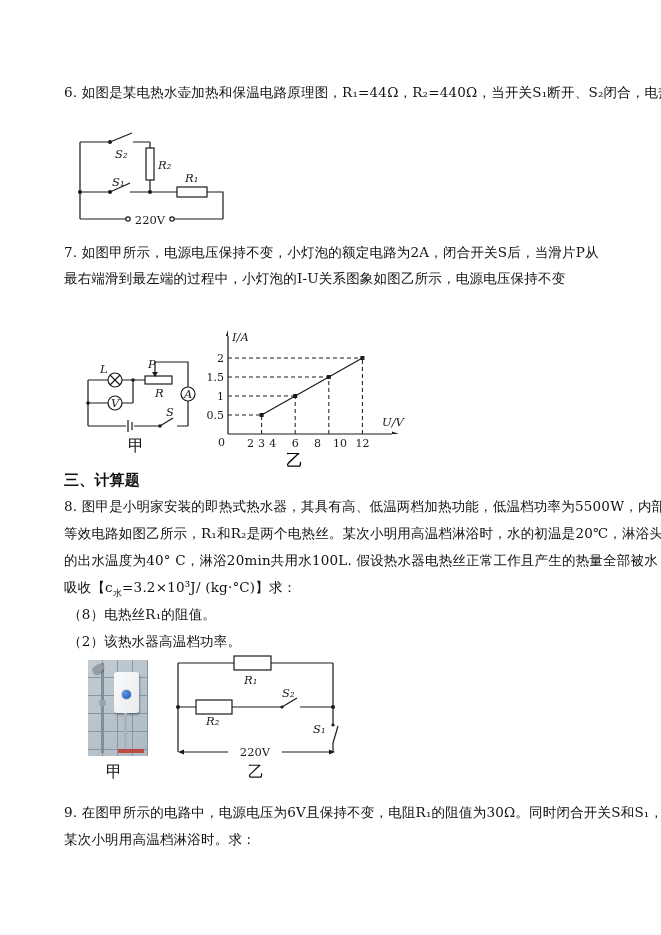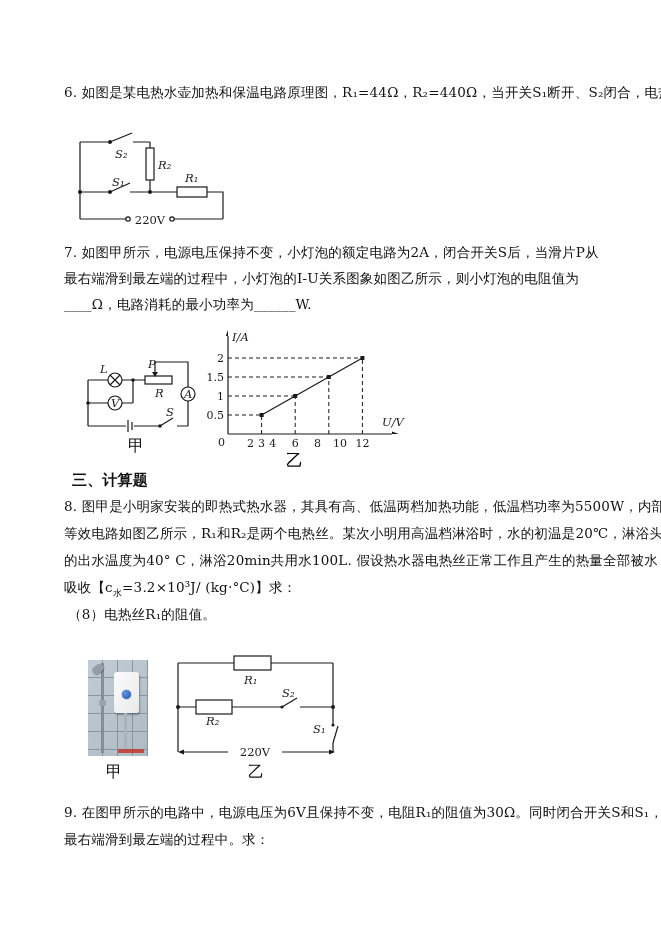--- a/index.html
+++ b/index.html
@@ -1,19 +1,19 @@
 <!DOCTYPE html>
 <html><head>
 <meta charset="utf-8">
 <style>
   html,body{margin:0;padding:0;background:#fff;}
   #page{position:relative;width:661px;height:935px;background:#fff;overflow:hidden;
         font-family:"DejaVu Serif","Liberation Serif",serif;color:#111;}
   .tl{position:absolute;font-size:13.5px;line-height:17px;white-space:nowrap;letter-spacing:.2px;}
-  .heading{font-weight:bold;font-size:15px;margin-left:8px;}
+  .heading{font-weight:bold;font-size:15px;}
   .cap{position:absolute;font-size:16px;}
   .subchar{font-size:9px;vertical-align:-4px;}
   svg{position:absolute;overflow:visible;}
   .w{stroke:#1a1a1a;stroke-width:1.2;fill:none;}
   .box{stroke:#1a1a1a;stroke-width:1.2;fill:#fff;}
   .dot{fill:#1a1a1a;}
   .lbl{font-size:11.5px;fill:#1a1a1a;}
   .lbl-i{font-size:11.5px;fill:#1a1a1a;font-style:italic;}
   .dash{stroke:#1a1a1a;stroke-width:1;stroke-dasharray:4 3;fill:none;}
   .plot{fill:none;stroke:#1a1a1a;stroke-width:1.2;}
@@ -53,22 +53,21 @@
     <circle class="w" cx="62" cy="89" r="2.2"></circle>
     <circle class="w" cx="106" cy="89" r="2.2"></circle>
     <text class="lbl-i" x="49" y="28">S₂</text>
     <text class="lbl-i" x="46" y="56">S₁</text>
     <text class="lbl-i" x="92" y="39">R₂</text>
     <text class="lbl-i" x="119" y="52">R₁</text>
     <text class="lbl" x="84" y="94" text-anchor="middle" font-size="12.5">220V</text>
   </svg>
 
   <div class="tl" style="left:64px;top:244px">7. 如图甲所示，电源电压保持不变，小灯泡的额定电路为2A，闭合开关S后，当滑片P从</div>
-  <div class="tl" style="left:64px;top:270px">最右端滑到最左端的过程中，小灯泡的I-U关系图象如图乙所示，则小灯泡的电阻值为</div>
-  <div class="tl" style="left:64px;top:296px">____Ω，电路消耗的最小功率为______W.</div>
+  <div class="tl" style="left:64px;top:270px">最右端滑到最左端的过程中，小灯泡的I-U关系图象如图乙所示，电源电压保持不变</div>
 
   <svg style="left:82px;top:352px" width="135" height="108" viewBox="0 0 135 108">
     <path class="w" d="M6 28 H26 M40 28 H63 M6 28 V74 M6 51 H26 M40 51 H51 M51 51 V28 M73 24 V10 H106 V35 M106 49 V74 M6 74 H44 M52 74 H78 M95 74 H106"></path>
     <circle class="w" cx="33" cy="28" r="7"></circle>
     <path class="w" d="M28 23 L38 33 M38 23 L28 33"></path>
     <circle class="w" cx="33" cy="51" r="7"></circle>
     <circle class="w" cx="106" cy="42" r="7"></circle>
     <rect class="box" x="63" y="24" width="27" height="8"></rect>
     <path class="dot" d="M70 20 L76 20 L73 25 Z"></path>
     <line class="w" x1="46" y1="68" x2="46" y2="80"></line>
@@ -120,20 +119,21 @@
       <text x="14" y="32" text-anchor="end" class="tick">2</text>
     </svg>
 
   <div class="tl heading" style="left:64px;top:472px">三、计算题</div>
 
   <div class="tl" style="left:64px;top:498px">8. 图甲是小明家安装的即热式热水器，其具有高、低温两档加热功能，低温档功率为5500W，内部</div>
   <div class="tl" style="left:64px;top:525px">等效电路如图乙所示，R₁和R₂是两个电热丝。某次小明用高温档淋浴时，水的初温是20℃，淋浴头</div>
   <div class="tl" style="left:64px;top:552px">的出水温度为40° C，淋浴20min共用水100L. 假设热水器电热丝正常工作且产生的热量全部被水</div>
   <div class="tl" style="left:64px;top:579px"><span>吸收【c</span><span class="subchar">水</span><span>=3.2×10³J/ (kg·°C)】求：</span></div>
   <div class="tl" style="left:68px;top:606px">（8）电热丝R₁的阻值。</div>
+  <div class="tl" style="left:68px;top:633px">（2）该热水器高温档功率。</div>
 
   <div class="photo">
     <div class="pipe"></div>
     <div class="head"></div>
     <div class="rail-knob"></div>
     <div class="heater">
       <div class="dial"></div>
       <div class="hpipe"></div>
     </div>
     <div class="redmark"></div>
@@ -155,15 +155,15 @@
     <path class="dot" d="M159 96.5 L159 101.5 L165 99 Z"></path>
     <text class="lbl-i" x="74" y="31">R₁</text>
     <text class="lbl-i" x="36" y="72">R₂</text>
     <text class="lbl-i" x="112" y="44">S₂</text>
     <text class="lbl-i" x="143" y="80">S₁</text>
     <text class="lbl" x="85" y="103" text-anchor="middle" font-size="11.5">220V</text>
   </svg>
   <div class="cap" style="left:248px;top:762px">乙</div>
 
   <div class="tl" style="left:64px;top:804px">9. 在图甲所示的电路中，电源电压为6V且保持不变，电阻R₁的阻值为30Ω。同时闭合开关S和S₁，</div>
-  <div class="tl" style="left:64px;top:831px">最右端滑到最左端的过程中。求：</div>
+  <div class="tl" style="left:64px;top:831px">某次小明用高温档淋浴时。求：</div>
 
 </div>
 
 </body></html>

